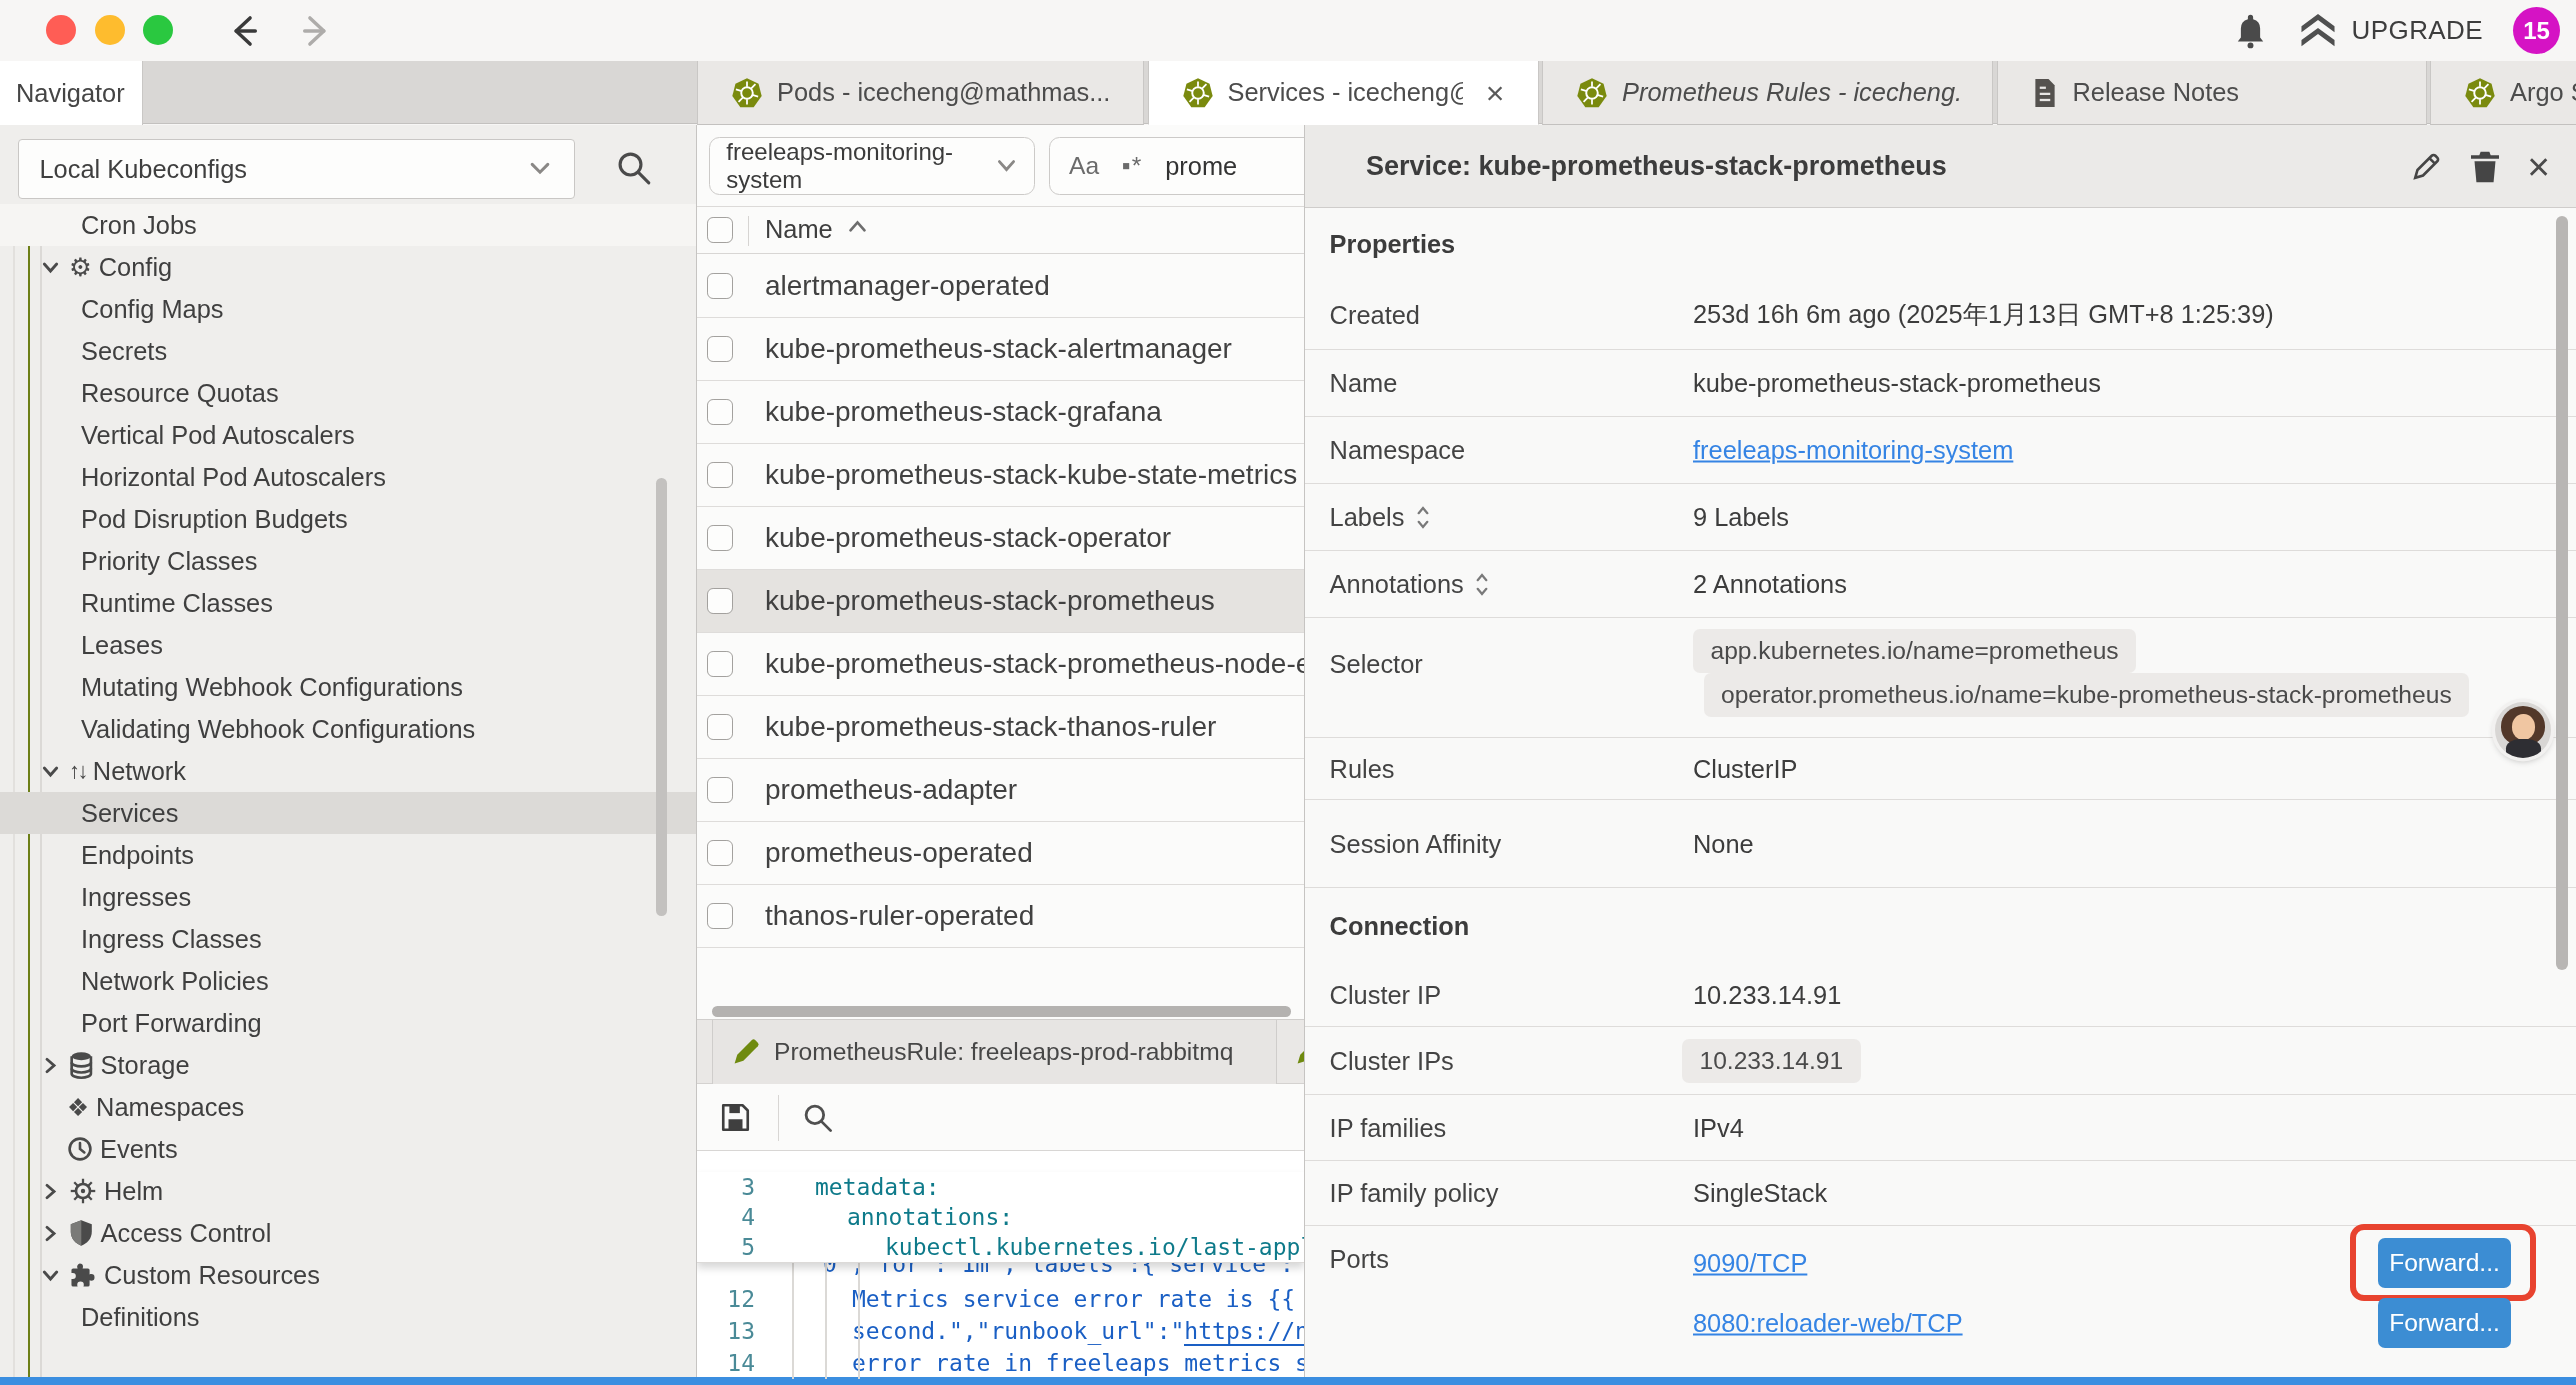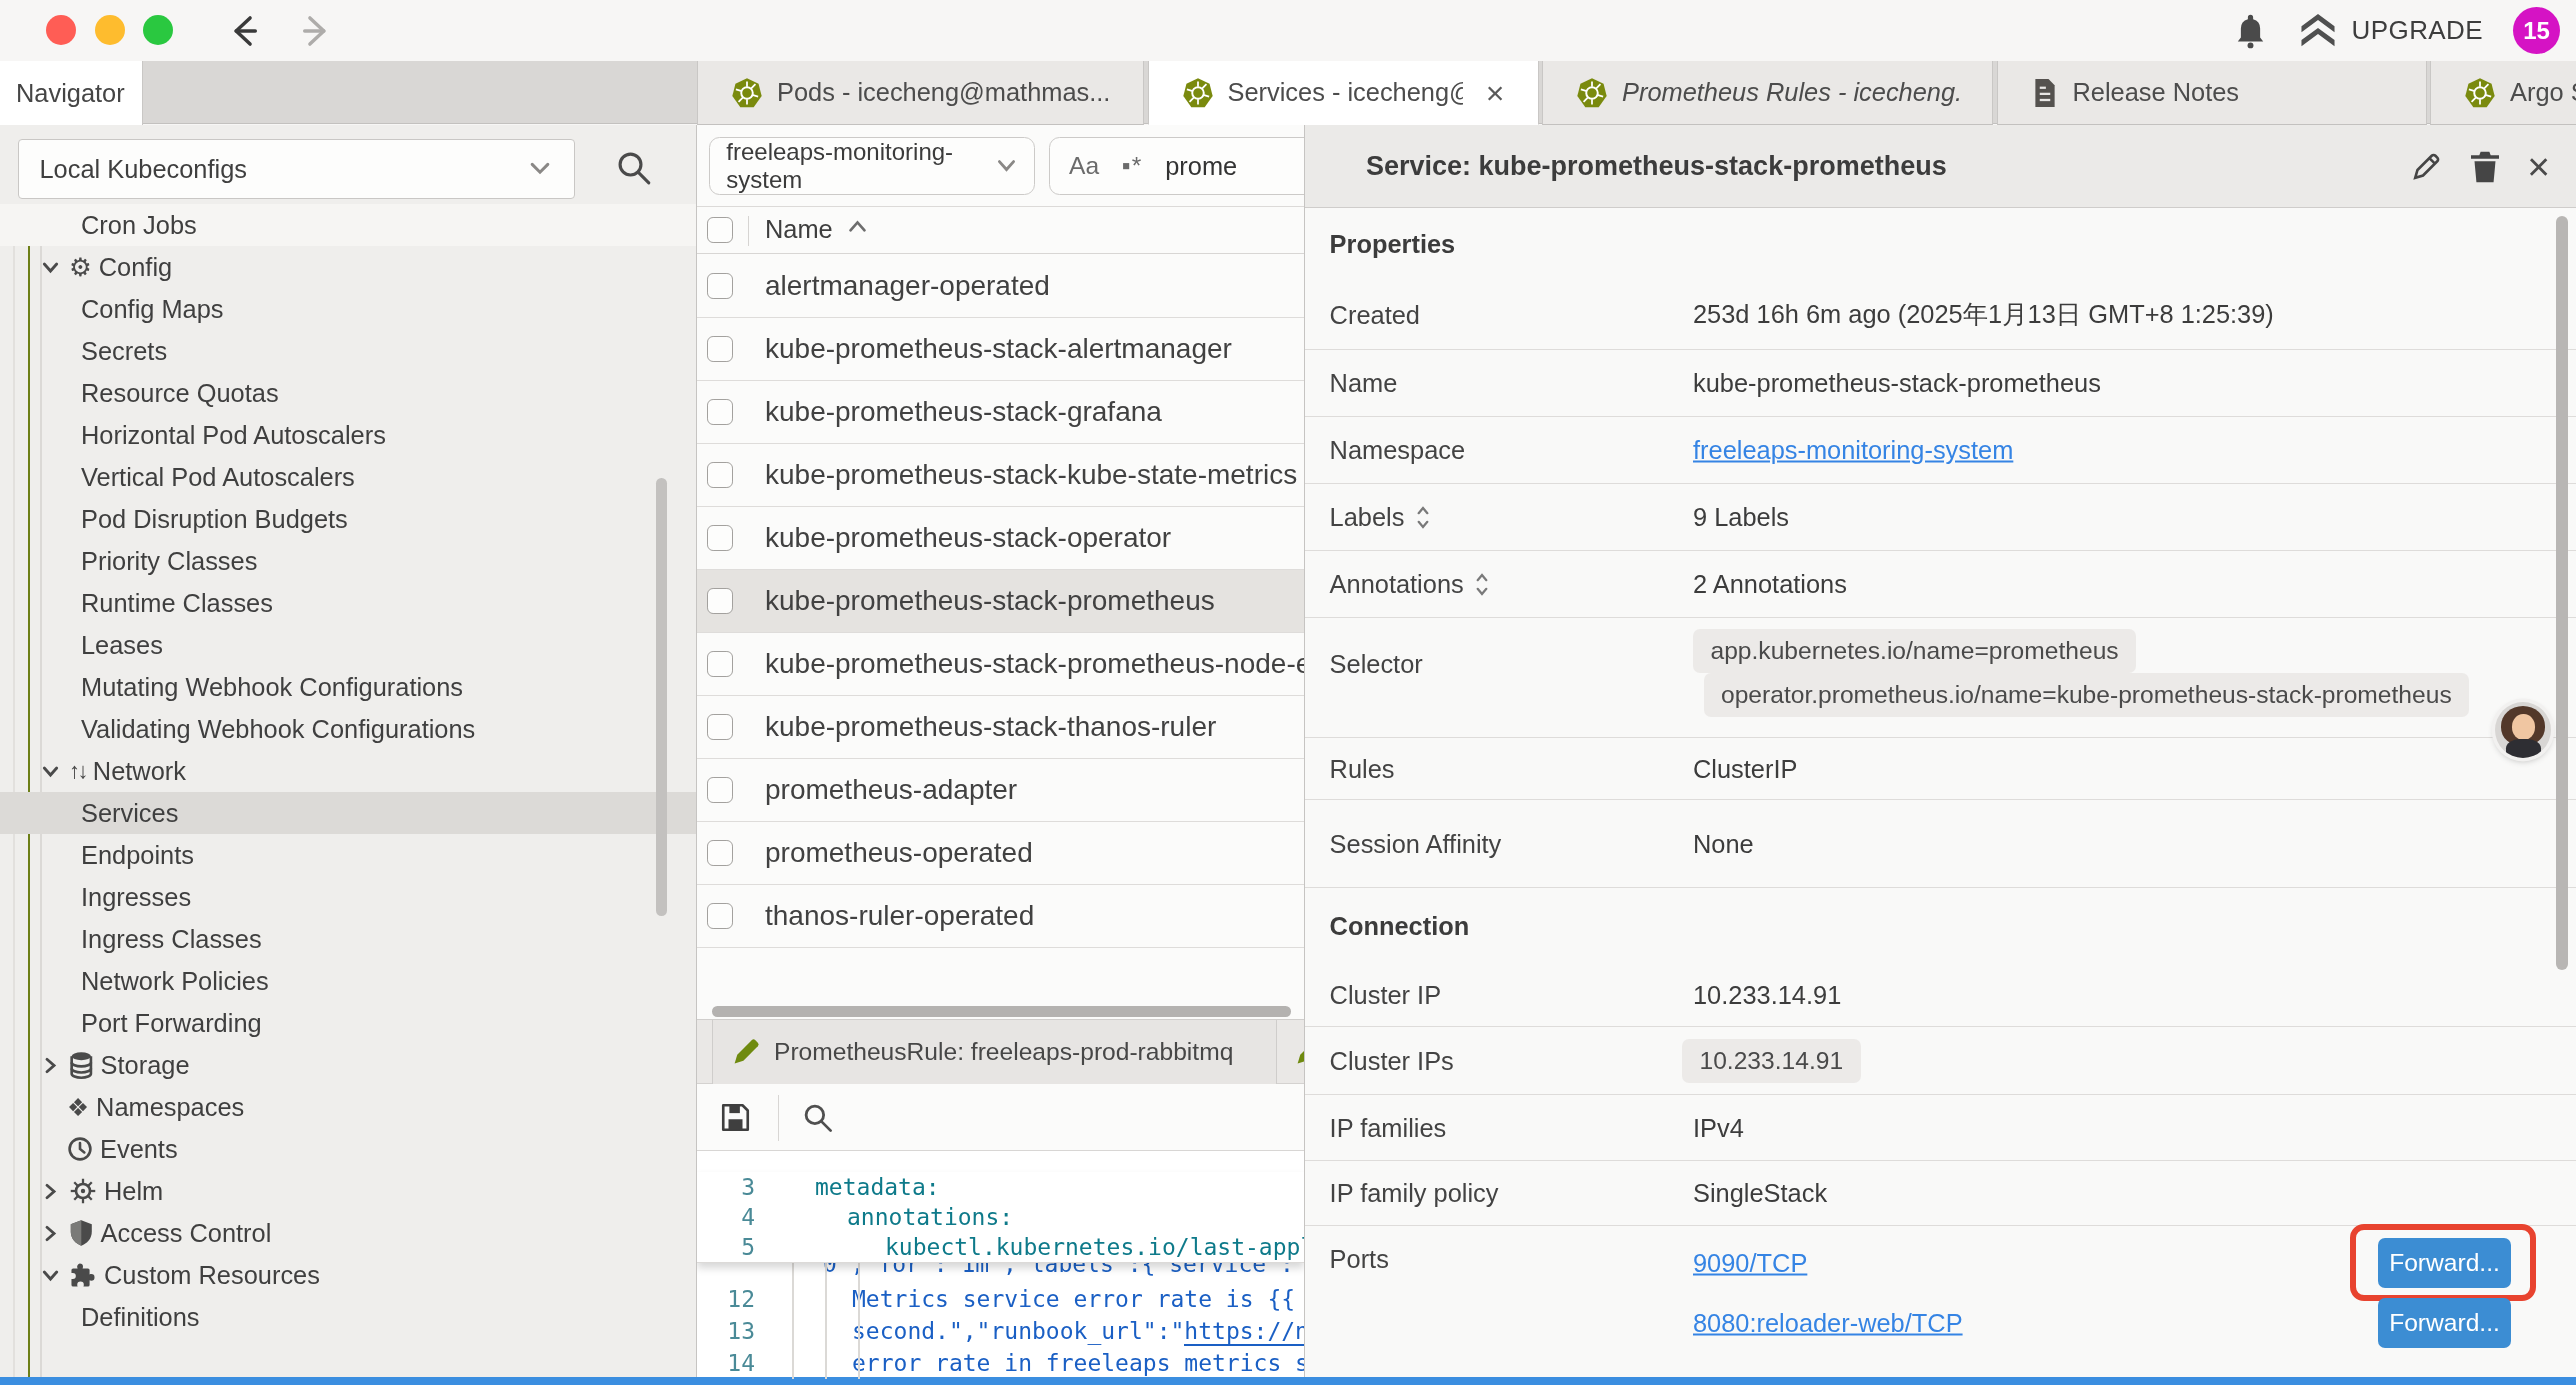--- a/index.html
+++ b/index.html
@@ -277,24 +277,24 @@
       <div class="tree-row child">
         <span>Config Maps</span>
       </div>
       <div class="tree-row child">
         <span>Secrets</span>
       </div>
       <div class="tree-row child">
         <span>Resource Quotas</span>
       </div>
       <div class="tree-row child">
+        <span>Vertical Pod Autoscalers</span>
+      </div>
+      <div class="tree-row child">
         <span>Horizontal Pod Autoscalers</span>
-      </div>
-      <div class="tree-row child">
-        <span>Vertical Pod Autoscalers</span>
       </div>
       <div class="tree-row child">
         <span>Pod Disruption Budgets</span>
       </div>
       <div class="tree-row child">
         <span>Priority Classes</span>
       </div>
       <div class="tree-row child">
         <span>Runtime Classes</span>
       </div>

